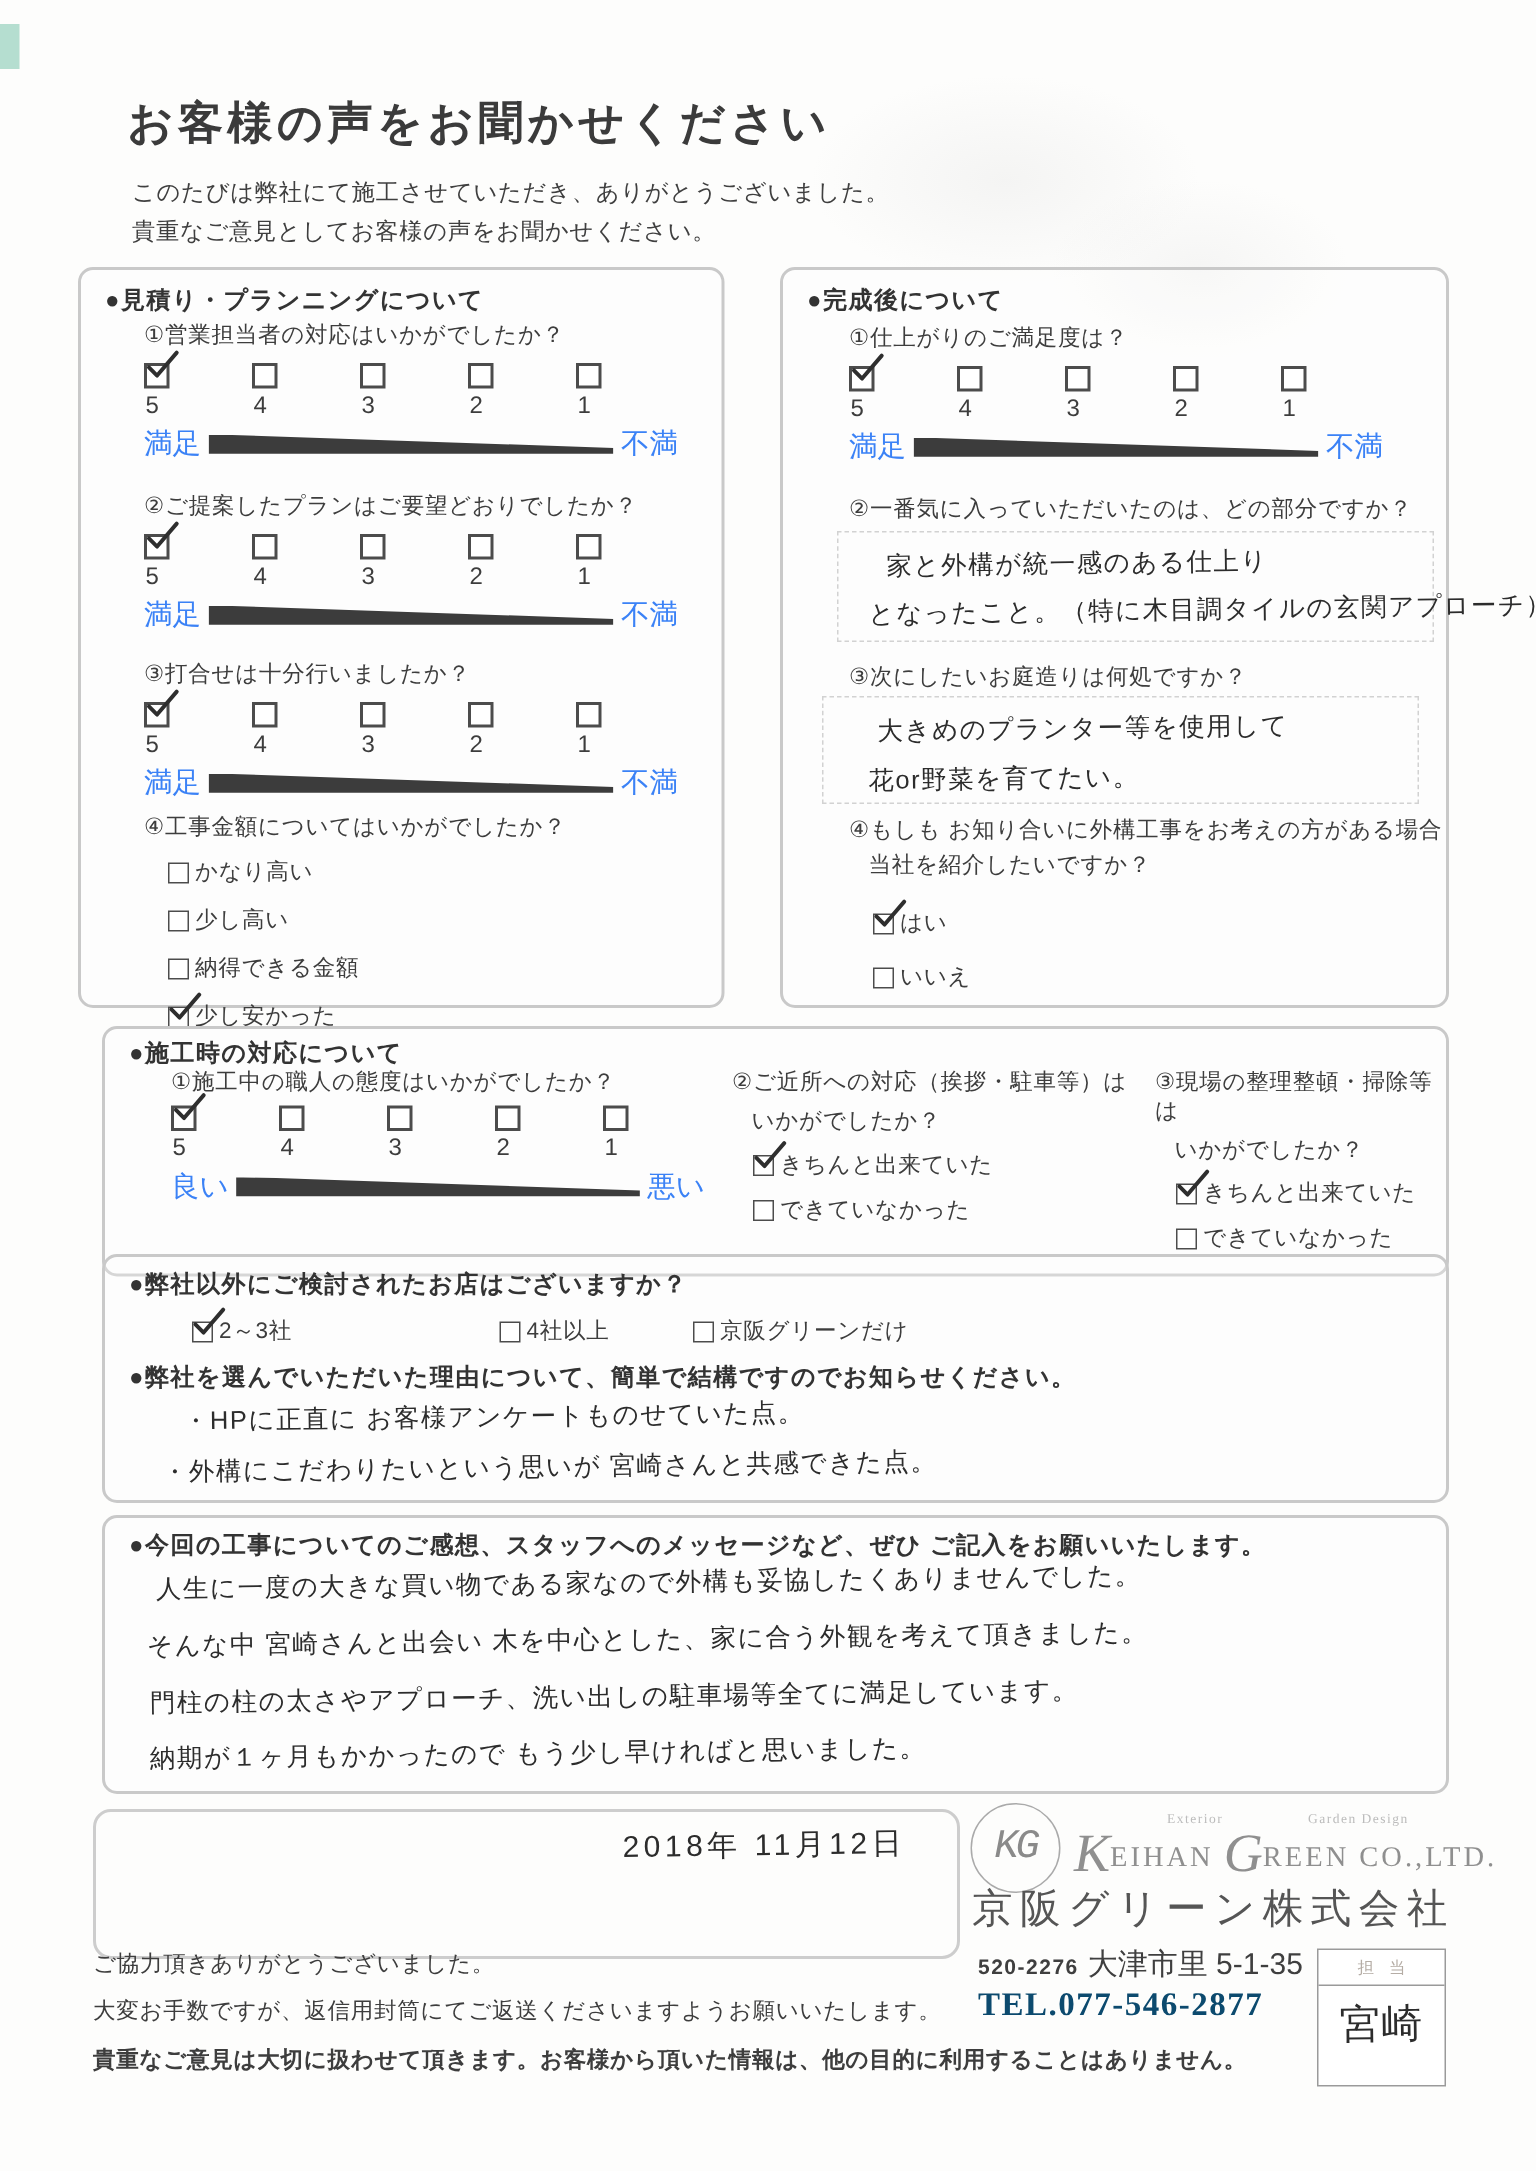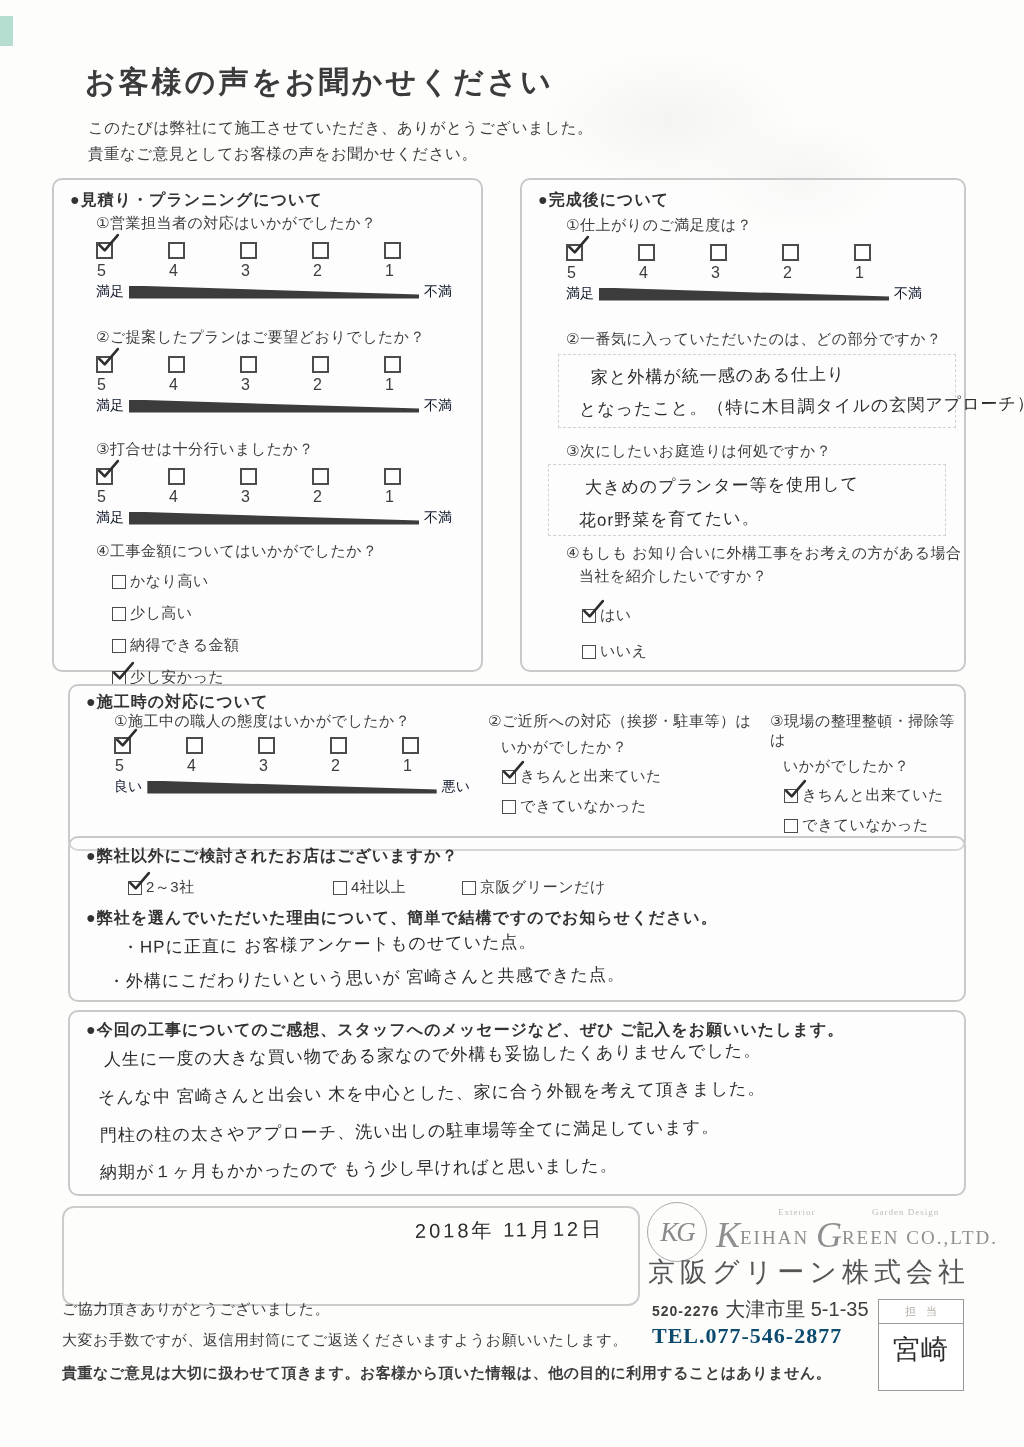--- a/index.html
+++ b/index.html
@@ -19,31 +19,31 @@
   .q-label{font-size:15px;color:#3d3d3d;letter-spacing:.5px;}
   .qblock{position:absolute;}
   .cells{display:grid;grid-template-columns:repeat(5,72px);margin-top:9px;}
   .cell{display:flex;flex-direction:column;gap:3px;align-items:flex-start;}
   .cb{display:inline-block;width:13px;height:13px;border:2px solid #4c4c4c;background:#fff;position:relative;flex:none;}
   .cb svg{position:absolute;left:-2px;top:-10px;width:24px;height:24px;overflow:visible;display:none;}
   .cb.checked svg{display:block;}
   .cb polyline{fill:none;stroke:#2e2e2e;stroke-width:2.4;stroke-linecap:round;stroke-linejoin:round;}
   .num{font-size:16px;color:#3d3d3d;margin-left:1px;}
   .scalebar{display:flex;align-items:center;width:356px;margin-top:3px;}
-  .scalebar .end{font-size:14px;color:#0f172a;flex:none;}
+  .scalebar .end{font-size:19px;color:#3b82f6;flex:none;}
   .wedge{flex:1;height:13px;margin:0 5px;background:#3c3c3c;clip-path:polygon(0 0,100% 70%,100% 100%,0 100%);}
   .opt{display:flex;align-items:center;gap:4px;}
   .opt .cb{width:12px;height:12px;border-width:1.8px;}
   .opt-label{font-size:15px;color:#3d3d3d;letter-spacing:.5px;}
   .ansbox{position:absolute;border:1.6px dashed #d2d2d2;box-sizing:border-box;padding:7px 14px;}
   .hand{color:#2c2c2c;letter-spacing:1px;transform:rotate(-0.8deg);transform-origin:left center;}
   .hand.l{font-size:17px;}
   .datebox{position:absolute;left:62px;top:1206px;width:578px;height:100px;border:2px solid #cdcdcd;border-radius:12px;box-sizing:border-box;}
   .monogram{position:absolute;left:647px;top:1202px;width:58px;height:58px;border:1.5px solid #aaa;border-radius:50%;display:flex;align-items:center;justify-content:center;
-    font-family:Liberation Serif, serif;font-style:italic;font-size:27px;color:#8a8a8a;letter-spacing:-2px;}
+    font-family:Liberation Mono, monospace;font-style:italic;font-size:27px;color:#8a8a8a;letter-spacing:-2px;}
   .en-small{position:absolute;font-size:9px;color:#bcbcbc;letter-spacing:1px;font-family:"Liberation Serif","DejaVu Serif",serif;}
   .en-name{position:absolute;left:716px;top:1214px;font-family:"Liberation Serif","DejaVu Serif",serif;color:#8f8f8f;font-size:19px;letter-spacing:2px;white-space:nowrap;}
   .en-name .big{font-size:36px;font-style:italic;letter-spacing:0;vertical-align:-3px;}
   .jp-name{position:absolute;left:648px;top:1254px;font-family:"Liberation Serif","DejaVu Serif",serif;font-weight:normal;font-size:27px;color:#555;letter-spacing:5px;white-space:nowrap;}
   .addr{position:absolute;left:652px;top:1296px;font-family:Liberation Sans, sans-serif;color:#3f3f3f;font-size:20px;white-space:nowrap;}
   .addr .zip{font-size:14px;font-weight:bold;letter-spacing:1px;margin-right:6px;}
   .tel{position:absolute;left:652px;top:1323px;font-family:"Liberation Serif","DejaVu Serif",serif;font-weight:bold;font-size:22px;color:#0c4a6e;letter-spacing:1px;}
   .tantou{position:absolute;left:878px;top:1299px;width:86px;height:92px;border:1.5px solid #9a9a9a;background:#fff;box-sizing:border-box;}
   .tantou .hd{height:23px;border-bottom:1.5px solid #9a9a9a;display:flex;align-items:center;justify-content:center;font-size:11px;color:#b5ada5;letter-spacing:10px;text-indent:10px;}
   .tantou .nm{display:flex;align-items:center;justify-content:center;font-size:27px;margin-top:8px;}

